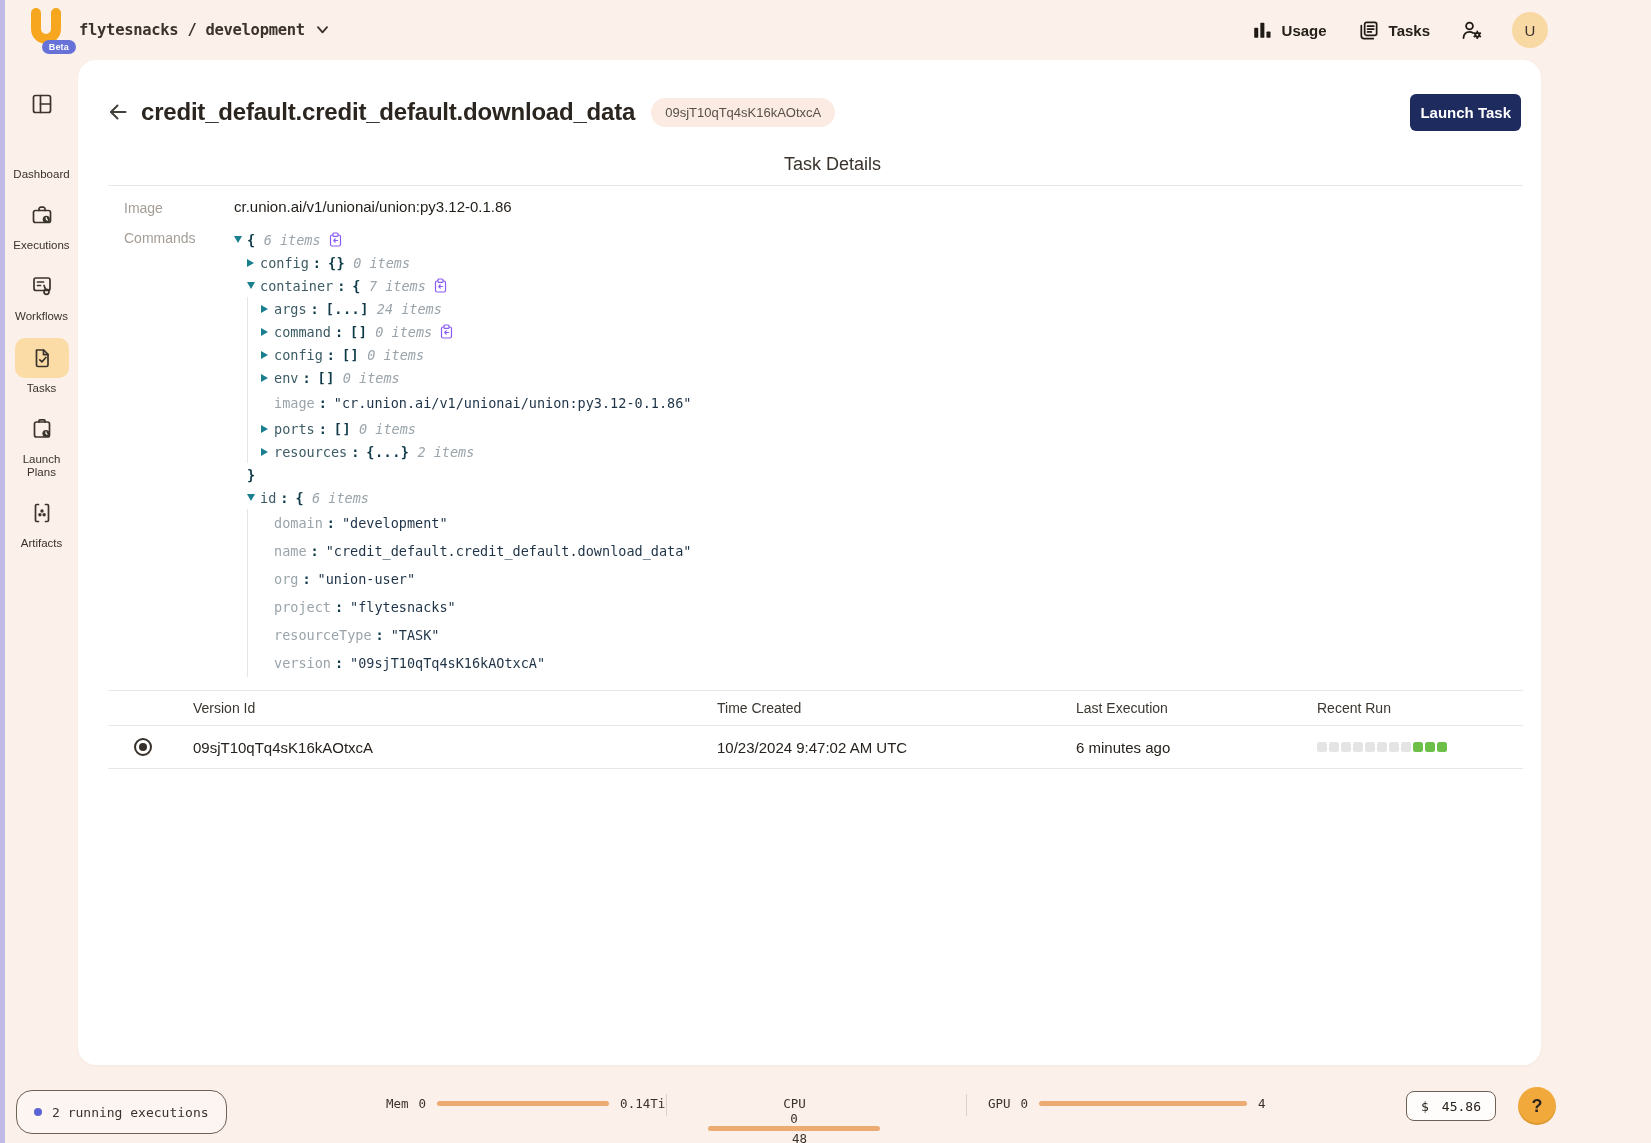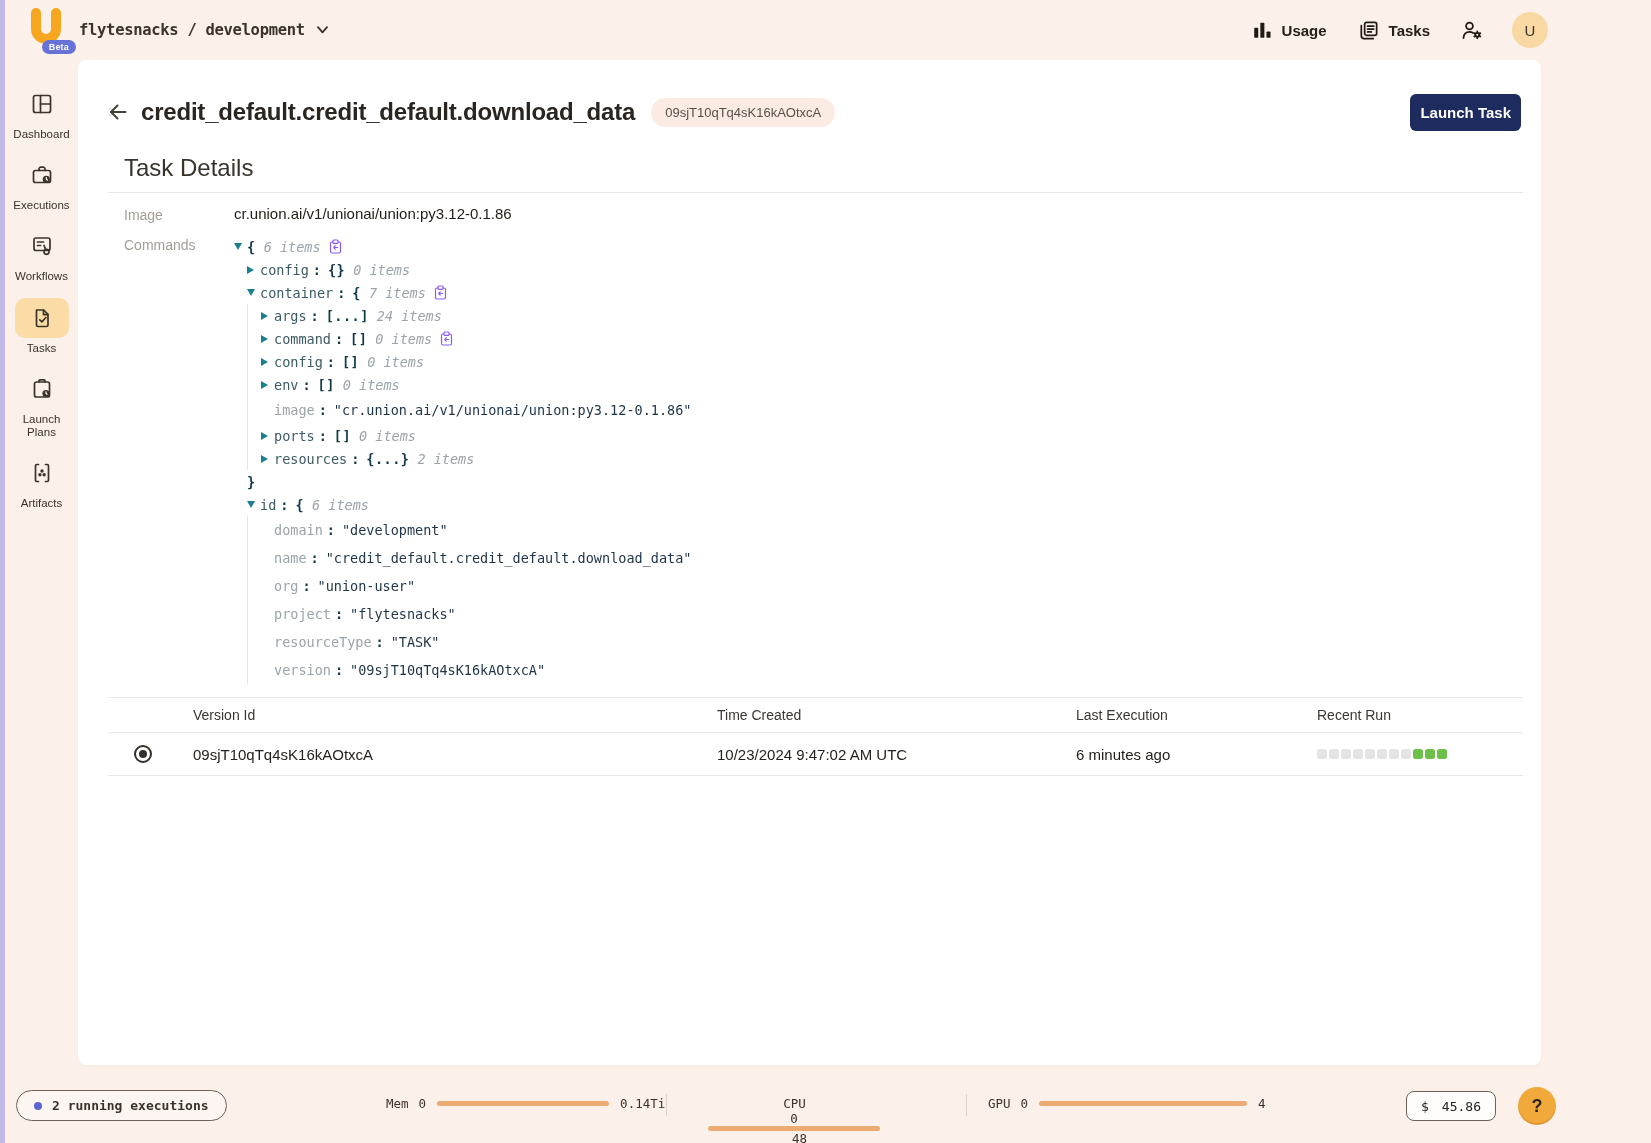--- a/index.html
+++ b/index.html
@@ -23,37 +23,37 @@
   .tb-item{display:flex;align-items:center;gap:9px;cursor:pointer;}
   .tb-label{font-size:15px;font-weight:bold;color:#25201b;}
   .tb-gap{width:30px;}
   .avatar{width:36px;height:36px;border-radius:50%;background:#f8d9a4;display:flex;
     align-items:center;justify-content:center;font-size:15px;font-weight:500;color:#3a332c;
     margin-left:28px;cursor:pointer;}
 
   
   .sidebar{position:absolute;left:5px;top:60px;width:73px;display:flex;flex-direction:column;align-items:center;}
   .side-item{display:flex;flex-direction:column;align-items:center;margin-top:14px;cursor:pointer;width:66px;}
-  .side-item:first-child{margin-top:24px;}
+  .side-item:first-child{margin-top:24px;gap:40px;}
   .icon-box{width:54px;height:40px;border-radius:10px;display:flex;align-items:center;justify-content:center;}
   .side-item.active .icon-box{background:#fbdca6;}
   .side-label{margin-top:4px;font-size:11.5px;color:#37322c;text-align:center;line-height:1.15;}
 
   
   .panel{position:absolute;left:78px;top:60px;width:1463px;height:1005px;background:#ffffff;
-    border-radius:8px;box-shadow:0 1px 3px rgba(90,70,50,.05);}
+    border-radius:18px;box-shadow:0 1px 3px rgba(90,70,50,.05);}
   .panel-header{display:flex;align-items:center;padding:22px 20px 0 27px;}
   .back-btn{width:26px;height:26px;display:flex;align-items:center;justify-content:center;cursor:pointer;flex:0 0 auto;}
   .page-title{margin-left:10px;font-size:24px;font-weight:600;color:#2b2520;letter-spacing:-0.2px;}
   .version-pill{margin-left:16px;background:#fcebe2;color:#57504a;font-size:13px;
     padding:7px 14px;border-radius:15px;}
   .launch-btn{margin-left:auto;background:#1d2b5f;color:#fff;font-size:15px;font-weight:600;
     padding:10px 10px;border-radius:6px;border:none;cursor:pointer;font-family:inherit;}
 
-  .section-heading{margin:12px 0 0 46px;font-size:24px;font-weight:500;color:#39332c;}
+  .section-heading{margin:12px 0 0 46px;font-size:18px;font-weight:500;color:#39332c;text-align:center;}
   .divider{height:1px;background:#eae7e3;margin:0 18px 0 30px;}
   .divider.under-heading{margin-top:10px;}
 
   .fields{margin:12px 0 0 46px;}
   .field-row{display:flex;align-items:flex-start;min-height:30px;font-size:15px;}
   .field-label{width:110px;flex:0 0 auto;color:#a39d96;font-size:14px;padding-top:2px;}
   .field-value{color:#211c17;}
 
   
   .tree{font-family:"DejaVu Sans Mono","Liberation Mono",monospace;font-size:13.5px;
@@ -83,23 +83,23 @@
     display:flex;align-items:center;justify-content:center;cursor:pointer;box-sizing:border-box;}
   .radio-dot{width:8px;height:8px;border-radius:50%;background:#36302a;}
   .squares{display:flex;gap:2px;}
   .sq{width:10px;height:10px;border-radius:2.5px;cursor:pointer;}
   .sq.gray{background:#e4e4e4;}
   .sq.green{background:#6cc04a;}
 
   
   .statusbar{position:absolute;left:0;right:0;top:1090px;height:40px;
     font-family:"DejaVu Sans Mono","Liberation Mono",monospace;color:#39332c;}
-  .run-pill{position:absolute;left:16px;top:0;height:31px;border:1px solid #6e6156;
+  .run-pill{position:absolute;left:16px;top:0;height:44px;border:1px solid #6e6156;
     border-radius:16px;display:flex;align-items:center;gap:10px;padding:0 17px;
-    font-size:13px;background:rgba(255,255,255,.35);cursor:pointer;box-sizing:border-box;font-weight:bold;}
+    font-size:13px;background:rgba(255,255,255,.35);cursor:pointer;box-sizing:border-box;}
   .run-dot{width:8px;height:8px;border-radius:50%;background:#5b64d3;}
   .gauge{position:absolute;top:6px;display:flex;align-items:center;font-size:12.5px;}
   .glabel{margin-right:10px;}
   .gstart{margin-right:11px;}
   .bar{height:5px;border-radius:3px;background:#ecab72;margin-right:11px;}
   .gsep{position:absolute;width:1px;height:22px;top:4px;background:#ddd2c9;}
   .cost-pill{position:absolute;right:155px;top:1px;height:30px;border:1px solid #6e6156;
     border-radius:8px;background:#fffdfb;display:flex;align-items:center;gap:13px;
     padding:0 14px;font-size:13px;cursor:pointer;box-sizing:border-box;color:#25201b;}
   .help-btn{position:absolute;right:95px;top:-3px;width:38px;height:38px;border-radius:50%;

